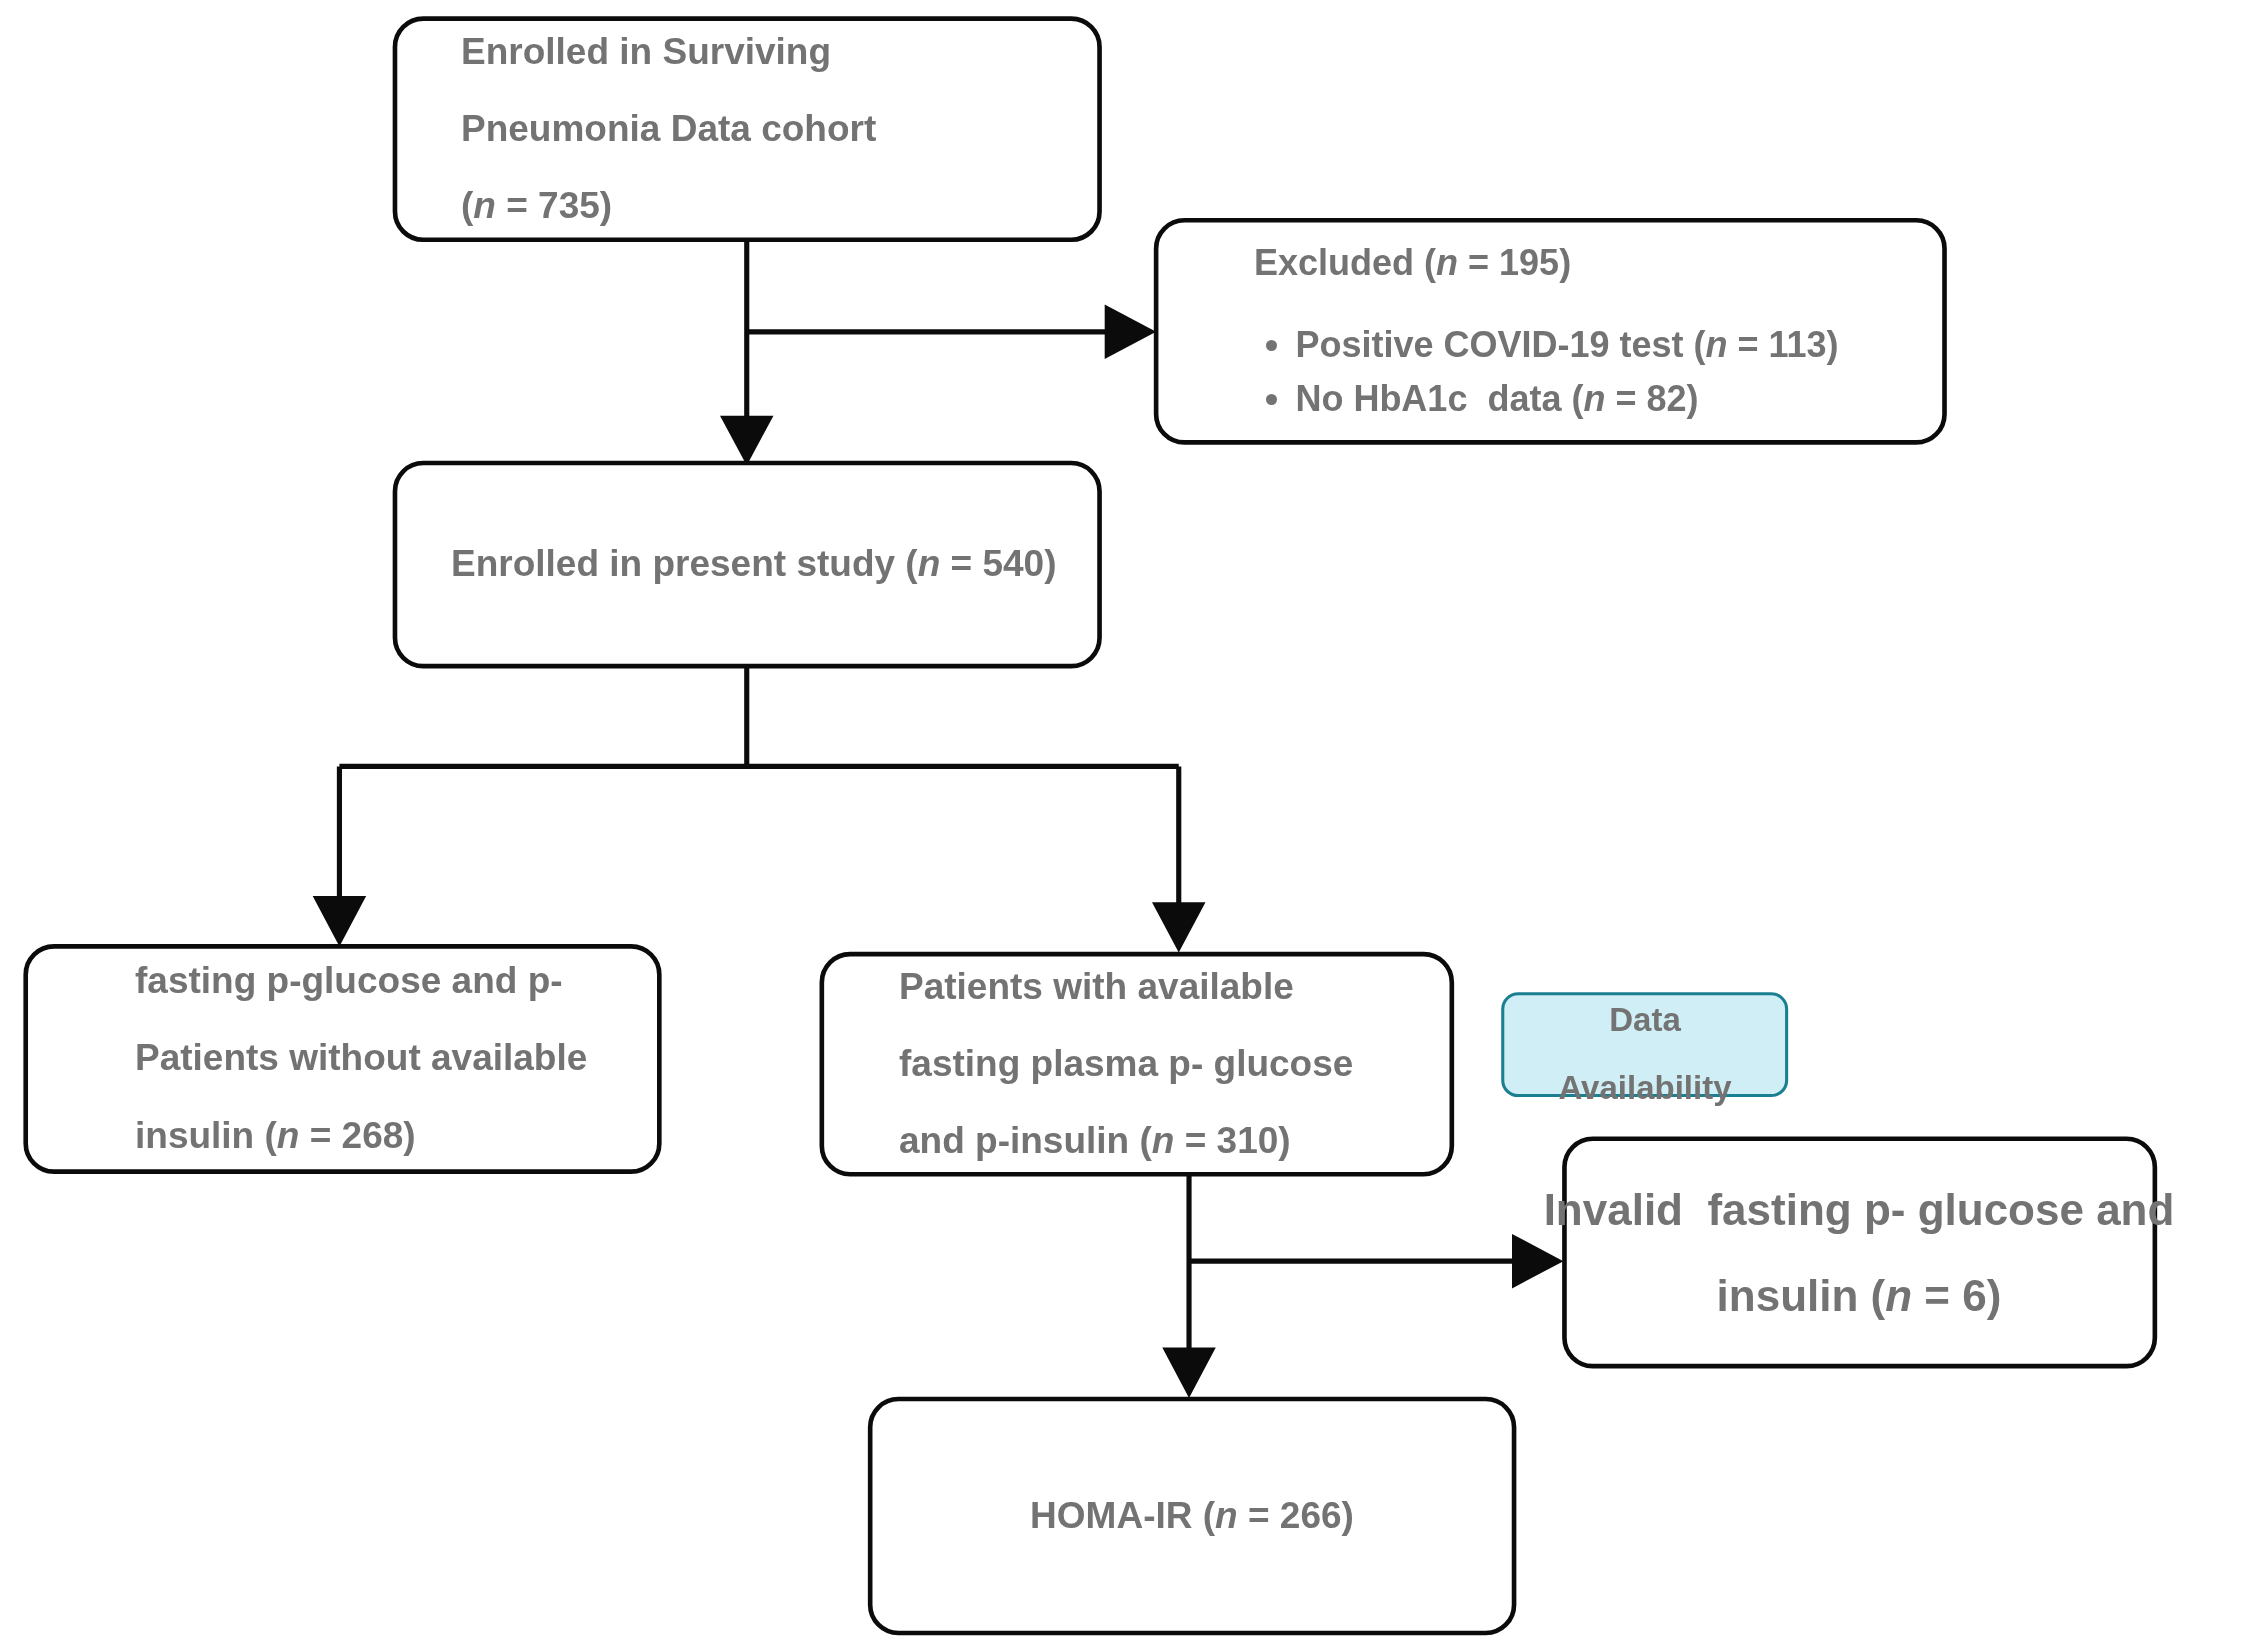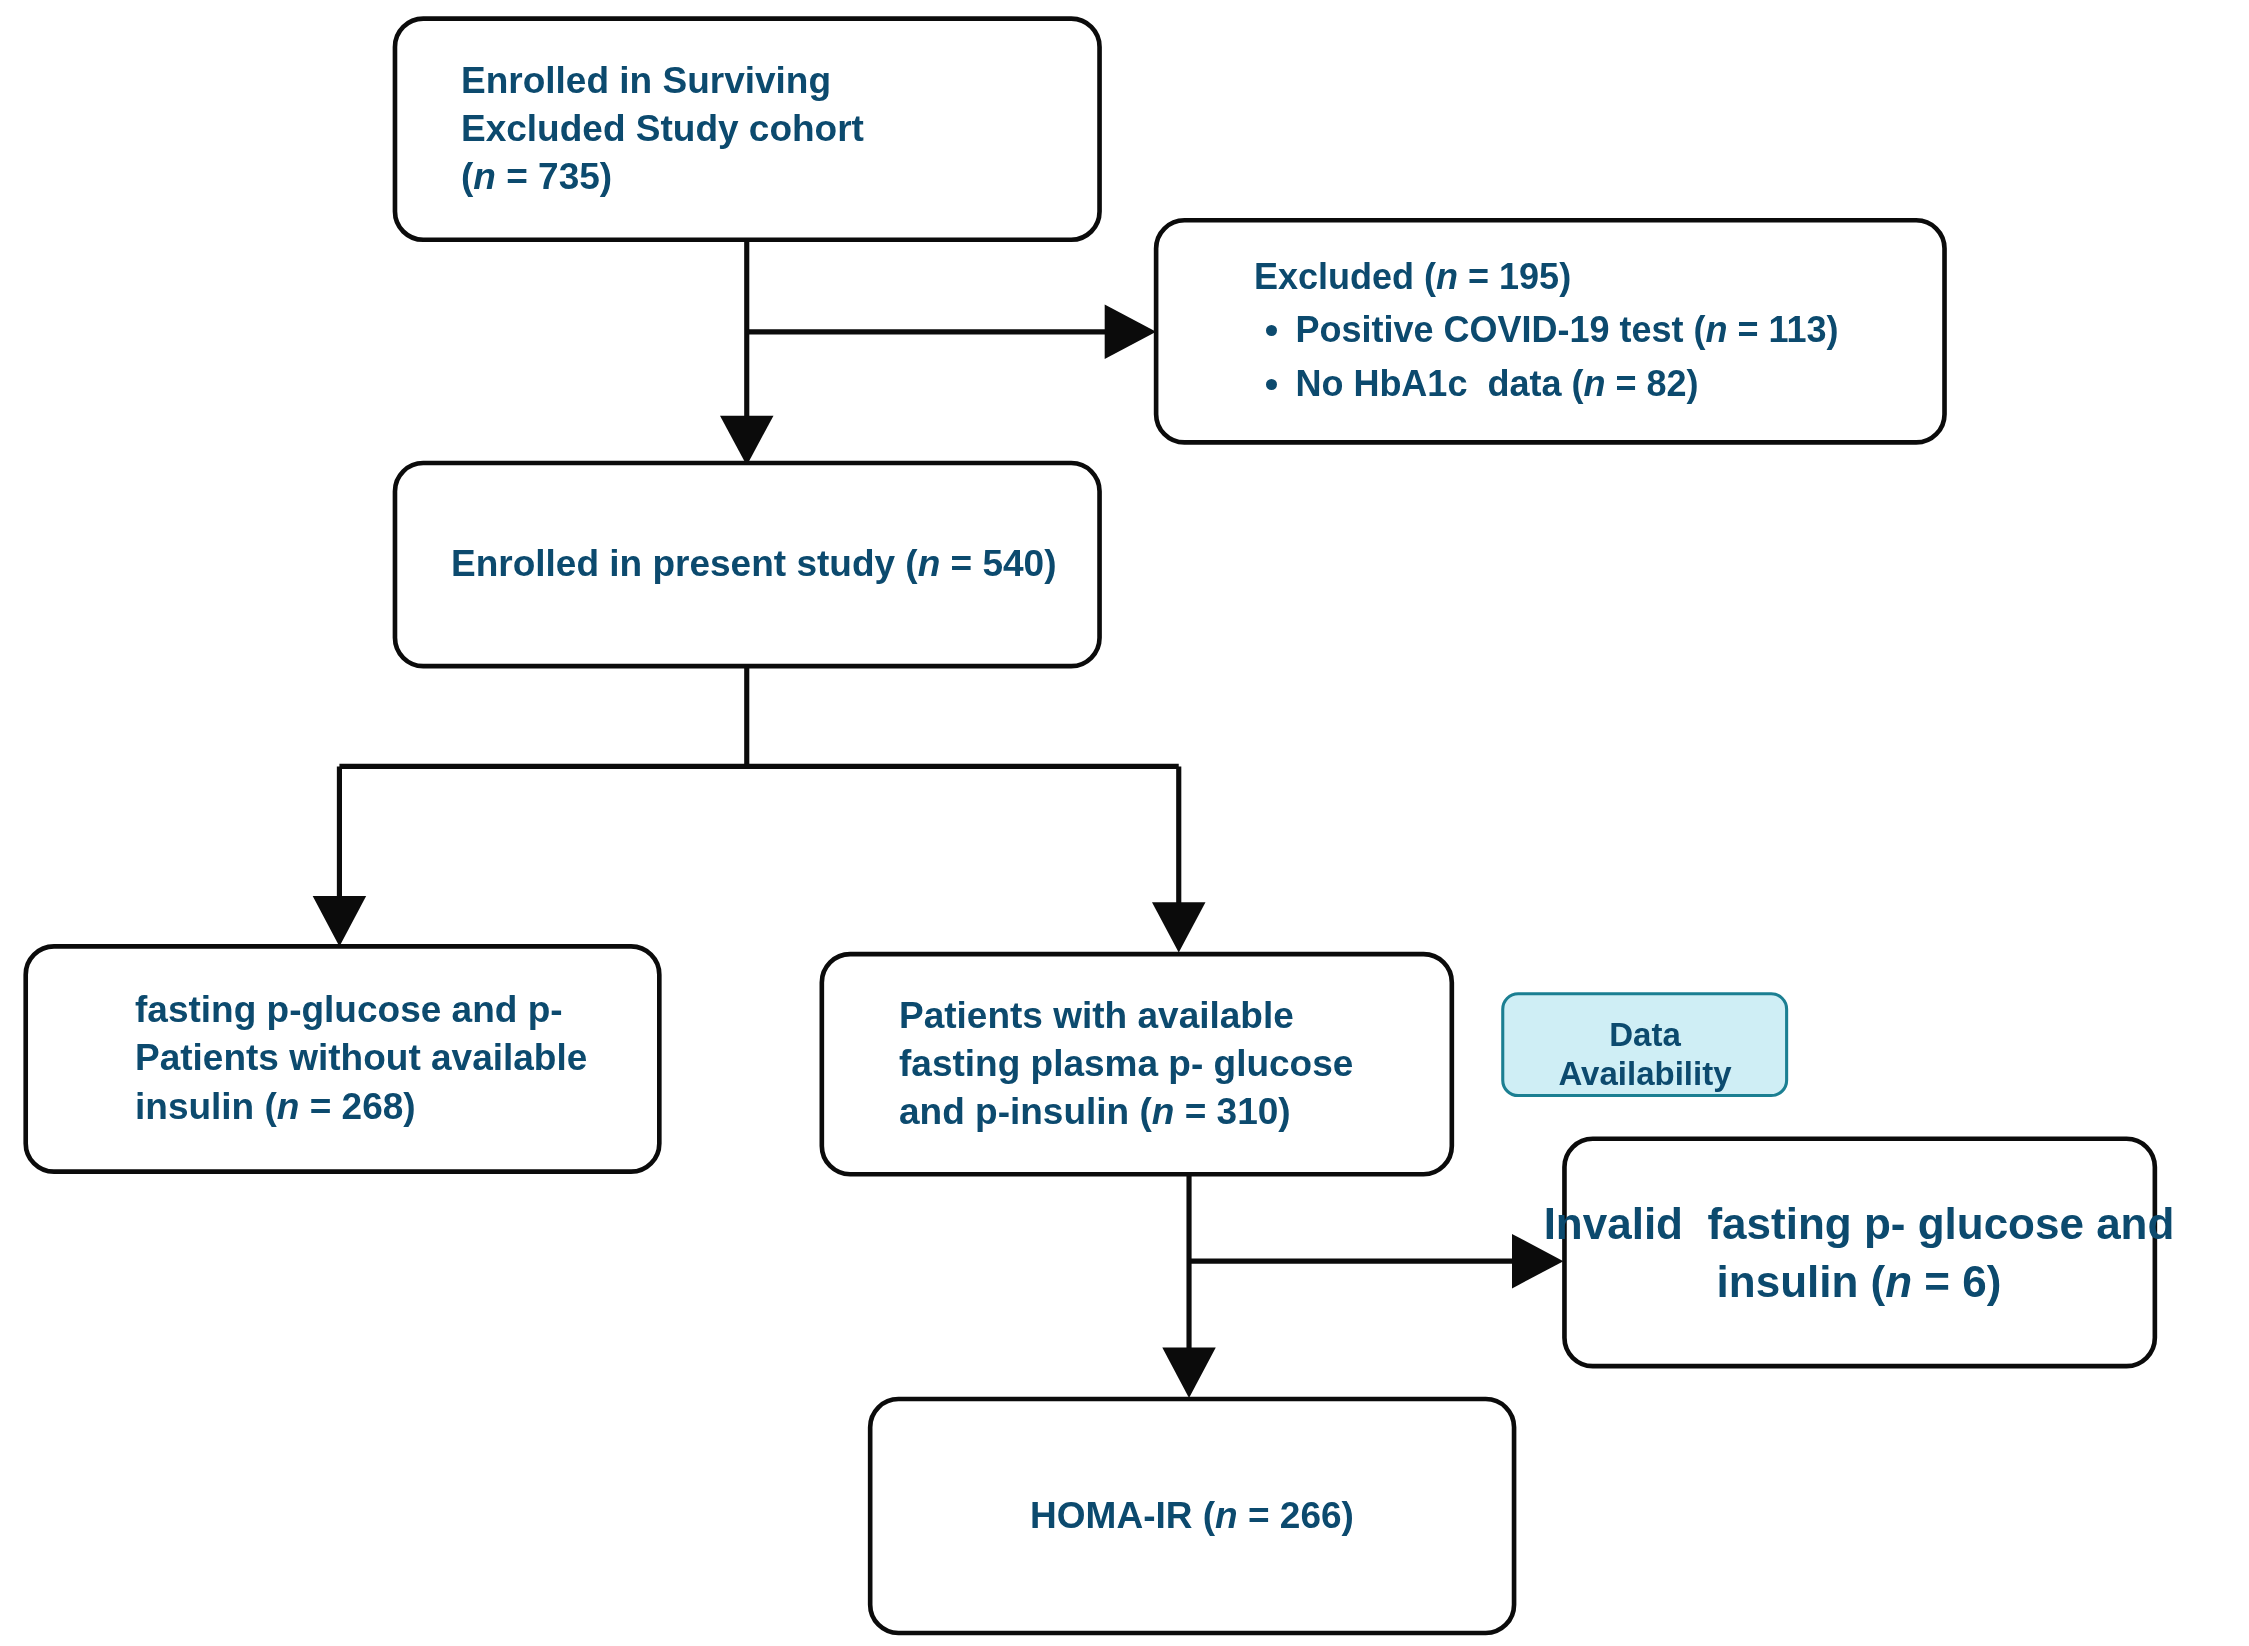--- a/index.html
+++ b/index.html
@@ -46,25 +46,26 @@
   .arrow-head {
     fill: #0b0b0b;
     stroke: none;
   }
   .node-label {
     position: absolute;
     display: flex;
     flex-direction: column;
     justify-content: center;
     box-sizing: border-box;
-    color: #0c4a6e;
+    color: #737373;
     font-weight: bold;
     font-family: "Liberation Sans", sans-serif;
     line-height: 1.30;
     pointer-events: none;
+    gap: 29px;
   }
   .lbl-center { align-items: center; text-align: center; }
   .lbl-left   { align-items: flex-start; text-align: left; }
   .txt-line { display: block; white-space: pre; }
   .italic-n { font-style: italic; font-weight: bold; }
   ul.bullets {
     margin: 0;
     padding: 0 0 0 1.15em;
     list-style-type: disc;
   }
@@ -129,21 +130,21 @@
     <rect class="node-box-accent" x="2922" y="1932" width="552" height="198" rx="30" ry="30"></rect>
 
     <rect class="node-box" x="3042" y="2214" width="1148" height="442" rx="55" ry="55"></rect>
 
     <rect class="node-box" x="1692" y="2720" width="1252" height="455" rx="55" ry="55"></rect>
 
   </svg>
 
   <div class="node-label lbl-left" style="left:395px; top:18.5px; width:705px; height:221px; padding:0 0 0 66px; font-size:37px;">
     <span class="txt-line">Enrolled in Surviving</span>
-    <span class="txt-line">Excluded Study cohort</span>
+    <span class="txt-line">Pneumonia Data cohort</span>
     <span class="txt-line"><span>(</span><span class="italic-n">n</span><span> = 735)</span></span>
   </div>
 
   <div class="node-label lbl-left" style="left:1208px; top:220px; width:788px; height:222px; padding:0 0 0 46px; font-size:36px;">
     <span class="txt-line"><span>Excluded (</span><span class="italic-n">n</span><span> = 195)</span></span>
     <ul class="bullets" style="margin-top:6.2px;">
       <li><span>Positive COVID-19 test (</span><span class="italic-n">n</span><span> = 113)</span></li>
       <li style="margin-top:7.2px;"><span>No HbA1c  data (</span><span class="italic-n">n</span><span> = 82)</span></li>
     </ul>
   </div>

